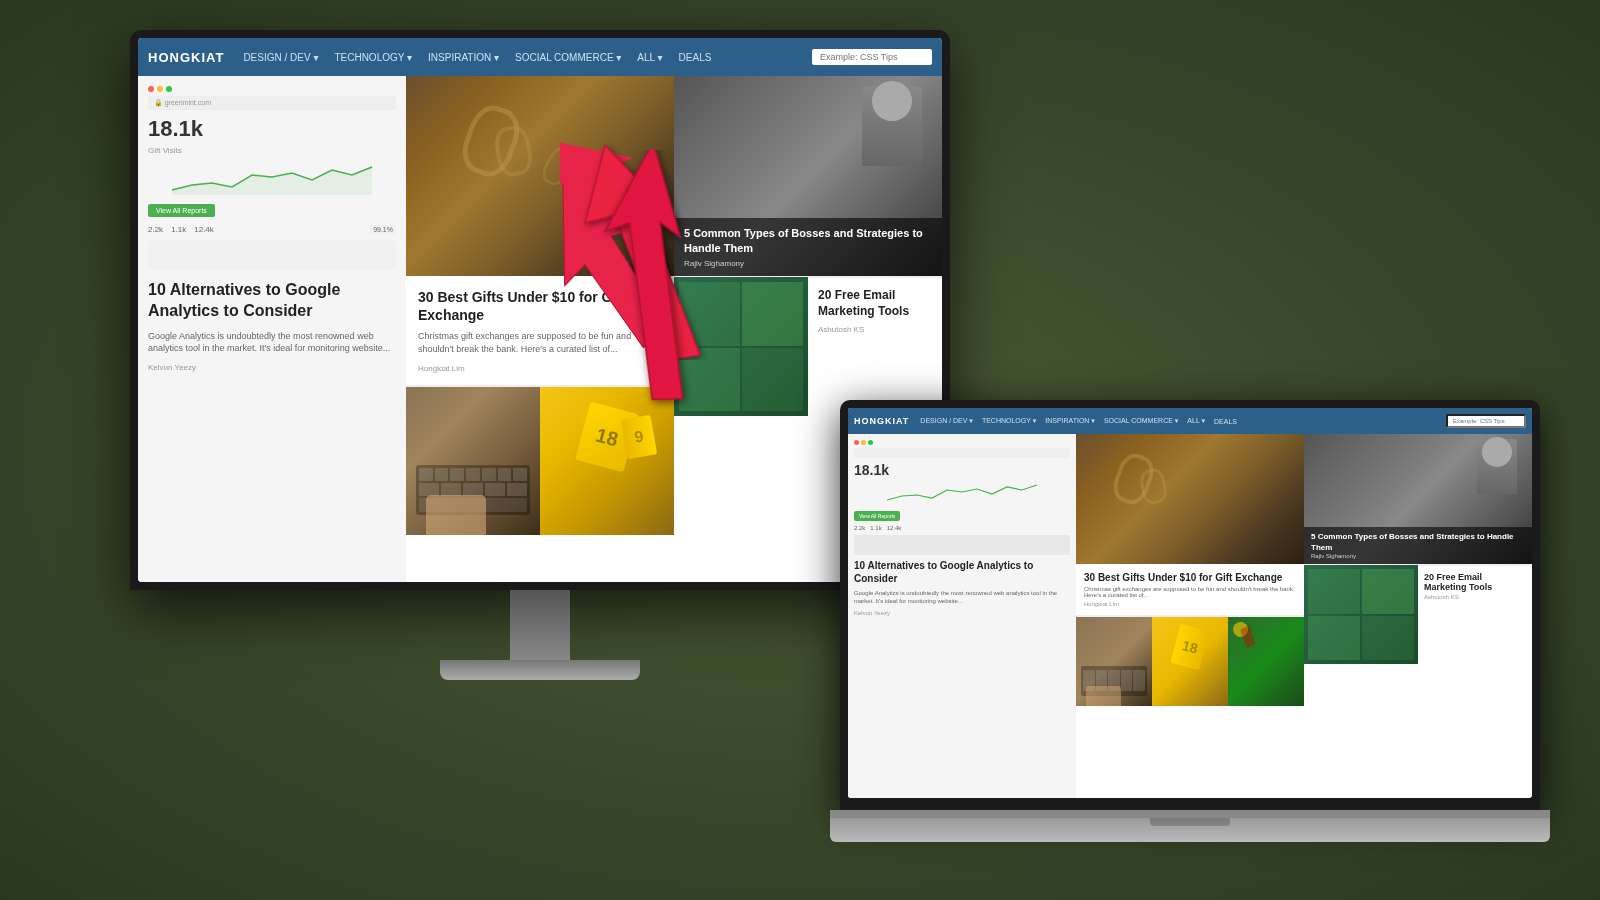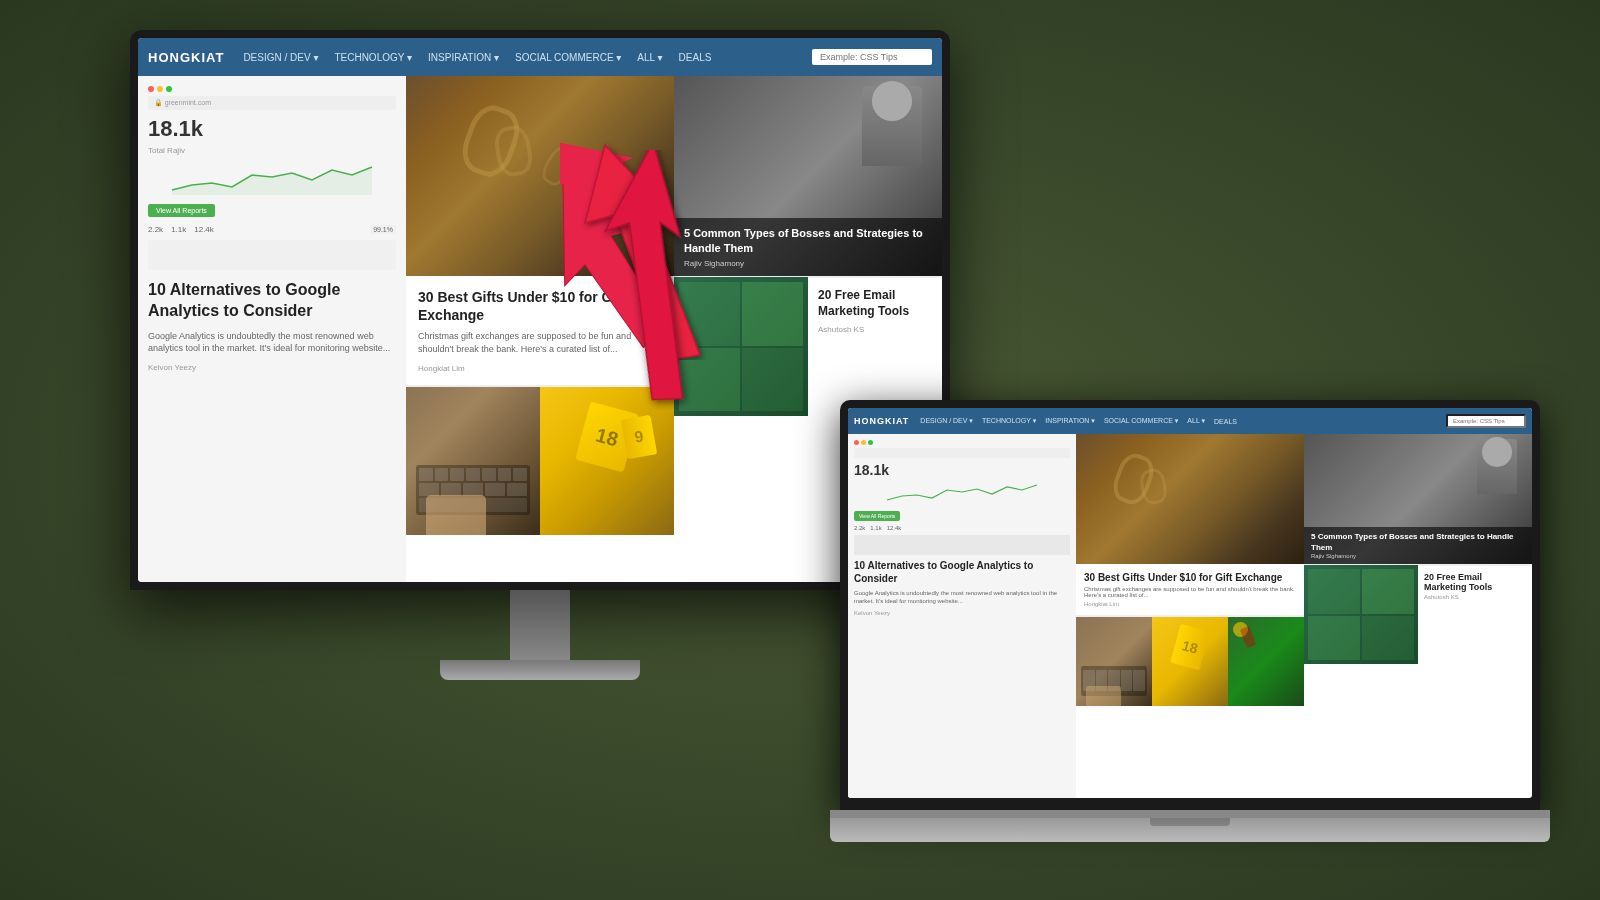--- a/index.html
+++ b/index.html
@@ -520,21 +520,21 @@
             
             <div style="display:flex;gap:3px;margin-bottom:4px;">
               <div style="width:6px;height:6px;border-radius:50%;background:#ff5f57;"></div>
               <div style="width:6px;height:6px;border-radius:50%;background:#febc2e;"></div>
               <div style="width:6px;height:6px;border-radius:50%;background:#28c840;"></div>
             </div>
             <div style="background:#eee;height:14px;border-radius:2px;margin-bottom:6px;display:flex;align-items:center;padding:0 6px;">
               <span style="font-size:7px;color:#999;">🔒 greenmint.com</span>
             </div>
             <div class="analytics-number">18.1k</div>
-            <div class="analytics-label">Total Rajiv</div>
+            <div class="analytics-label">Gift Visits</div>
             
             <svg class="mini-chart" viewBox="0 0 200 40">
               <polyline points="0,35 20,30 40,28 60,32 80,20 100,22 120,18 140,25 160,15 180,20 200,12" fill="none" stroke="#4caf50" stroke-width="1.5"></polyline>
               <polyline points="0,35 20,30 40,28 60,32 80,20 100,22 120,18 140,25 160,15 180,20 200,12 200,40 0,40" fill="rgba(76,175,80,0.1)" stroke="none"></polyline>
             </svg>
             <button class="analytics-btn">View All Reports</button>
             <div class="analytics-stats">
               <span>2.2k</span>
                 <span>1.1k</span>
                 <span>12.4k</span>

